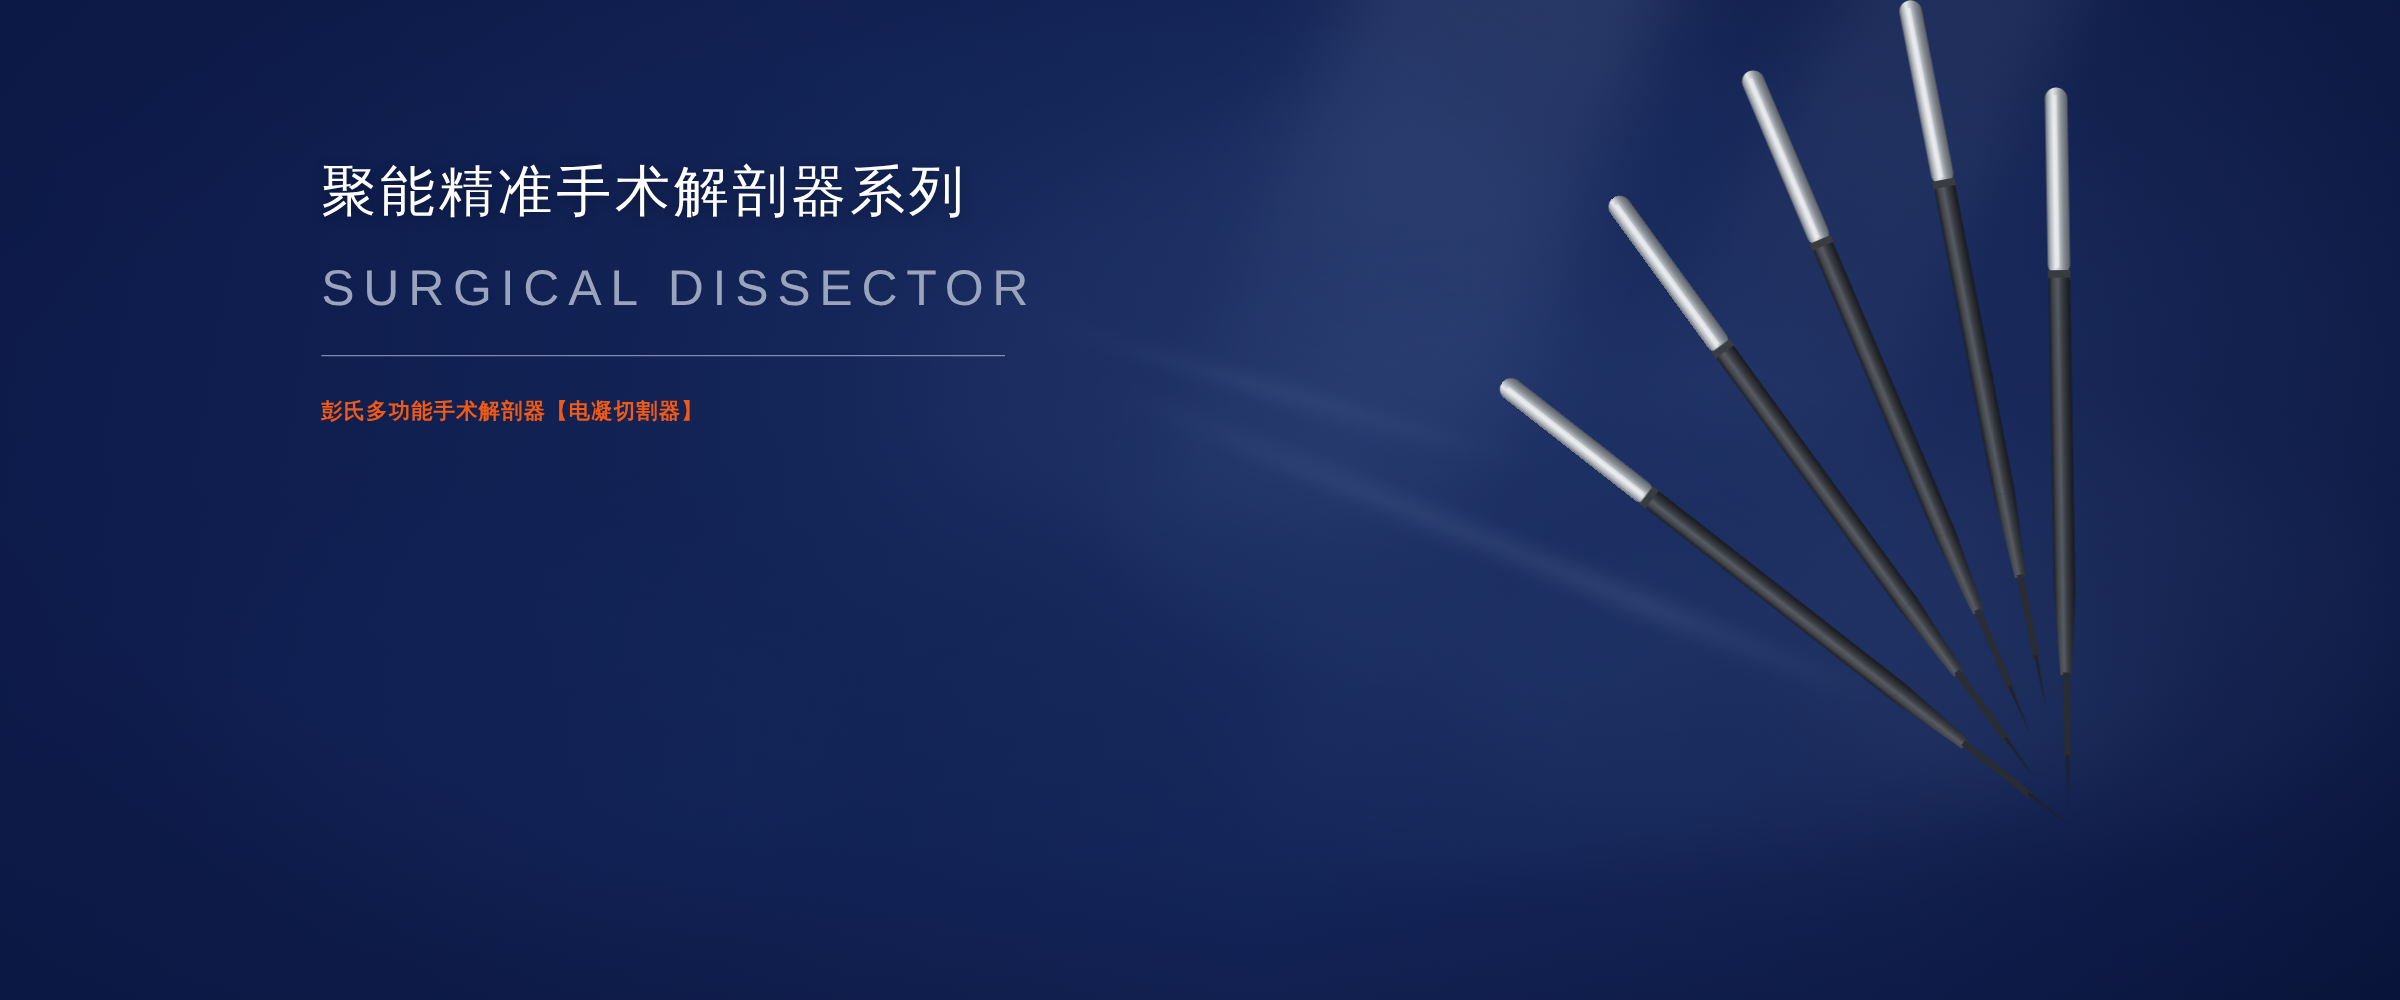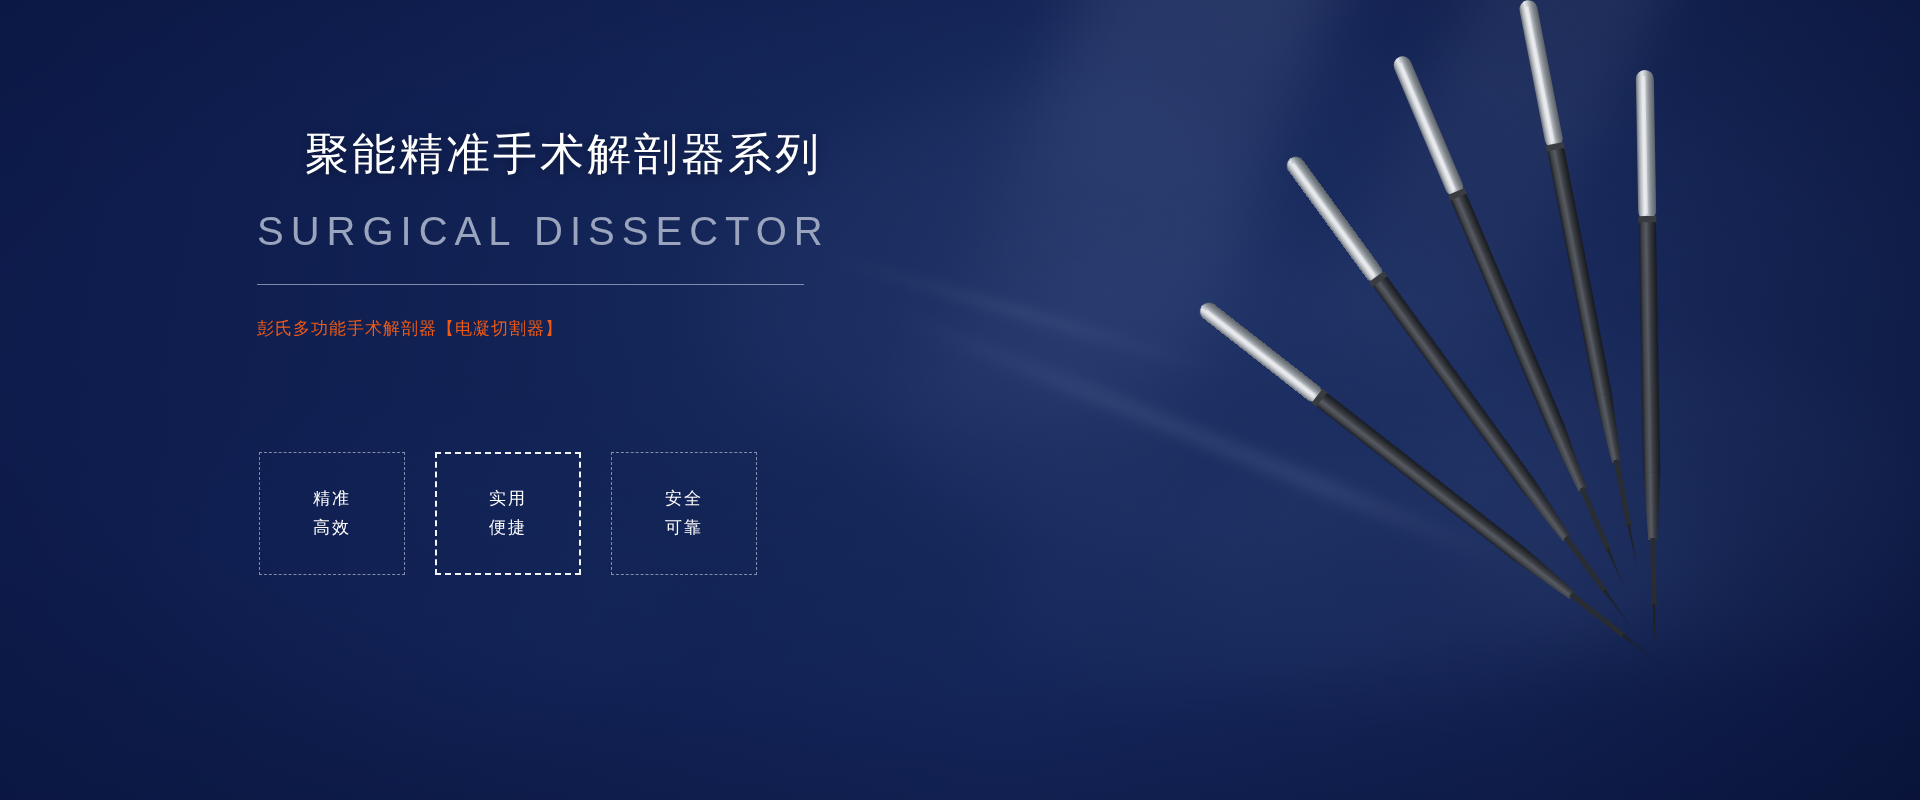--- a/index.html
+++ b/index.html
@@ -85,35 +85,34 @@
     background:radial-gradient(120% 100% at 50% 45%, rgba(0,0,0,0) 40%, rgba(4,10,34,.45) 100%);
   }
 
   
   .copy{ position:absolute; left:257px; top:128px; width:700px; }
 
   .title-cn{
     font-size:44px; line-height:1.18; letter-spacing:3px;
     color:#ffffff; font-weight:400; white-space:nowrap;
     text-shadow:0 2px 10px rgba(0,0,0,.32);
-    margin-left:48px;
   }
   .title-en{
     margin-top:28px;
     font-size:40px; line-height:1.15; letter-spacing:7px;
     color:#9aa4bd; font-weight:300; white-space:nowrap;
   }
   .divider{
     margin-top:30px;
     width:547px; height:1px;
     background:rgba(196,205,226,.62);
   }
   .subtitle{
     margin-top:32px;
-    font-size:17px; letter-spacing:1px; font-weight:400;
+    font-size:17px; letter-spacing:1px; font-weight:700;
     color:#ef5a16; white-space:nowrap;
   }
 
   
   .features{ position:absolute; left:259px; top:452px; display:flex; gap:30px; }
   .feature{
     width:146px; height:123px;
     display:flex; flex-direction:column;
     align-items:center; justify-content:center;
     color:#ffffff; font-size:17px; line-height:1.65; letter-spacing:2px;
@@ -201,31 +200,13 @@
     </g>
   </svg>
 
   <div class="copy">
     <div class="title-cn">聚能精准手术解剖器系列</div>
     <div class="title-en">SURGICAL DISSECTOR</div>
     <div class="divider"></div>
     <div class="subtitle">彭氏多功能手术解剖器【电凝切割器】</div>
   </div>
 
-  <div class="features">
-
-    <div class="feature dim">
-      <span>精准</span>
-      <span>高效</span>
-    </div>
-
-    <div class="feature bright">
-      <span>实用</span>
-      <span>便捷</span>
-    </div>
-
-    <div class="feature dim">
-      <span>安全</span>
-      <span>可靠</span>
-    </div>
-
-  </div>
 </div>
 
 </body></html>

